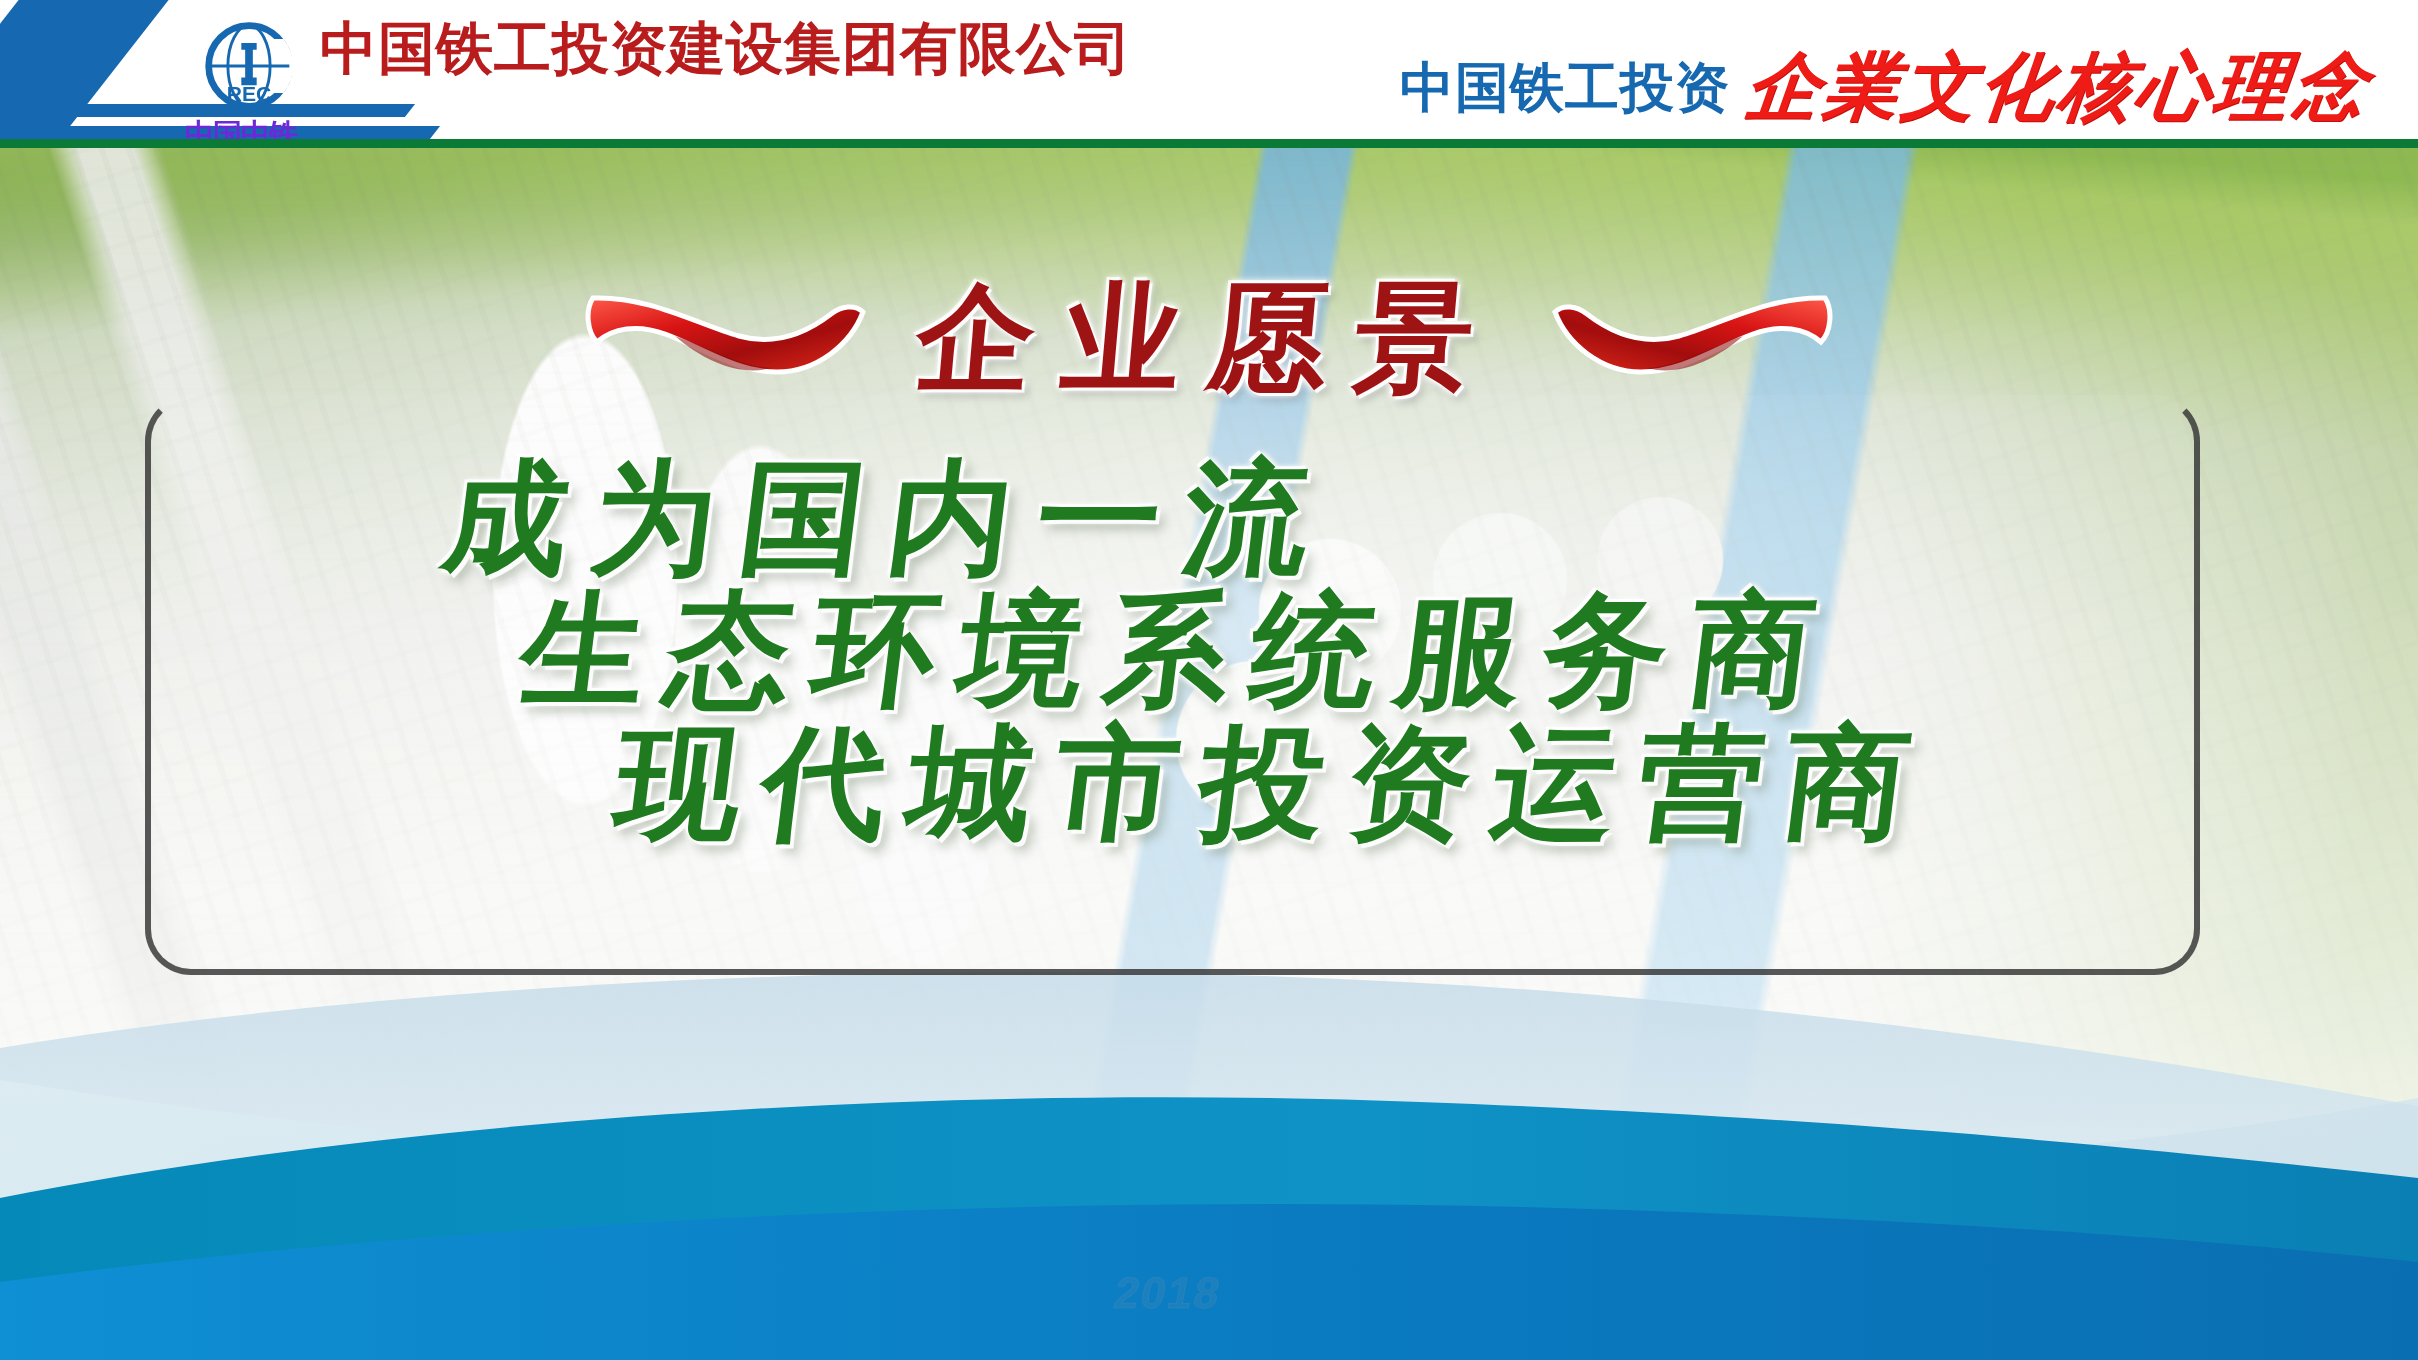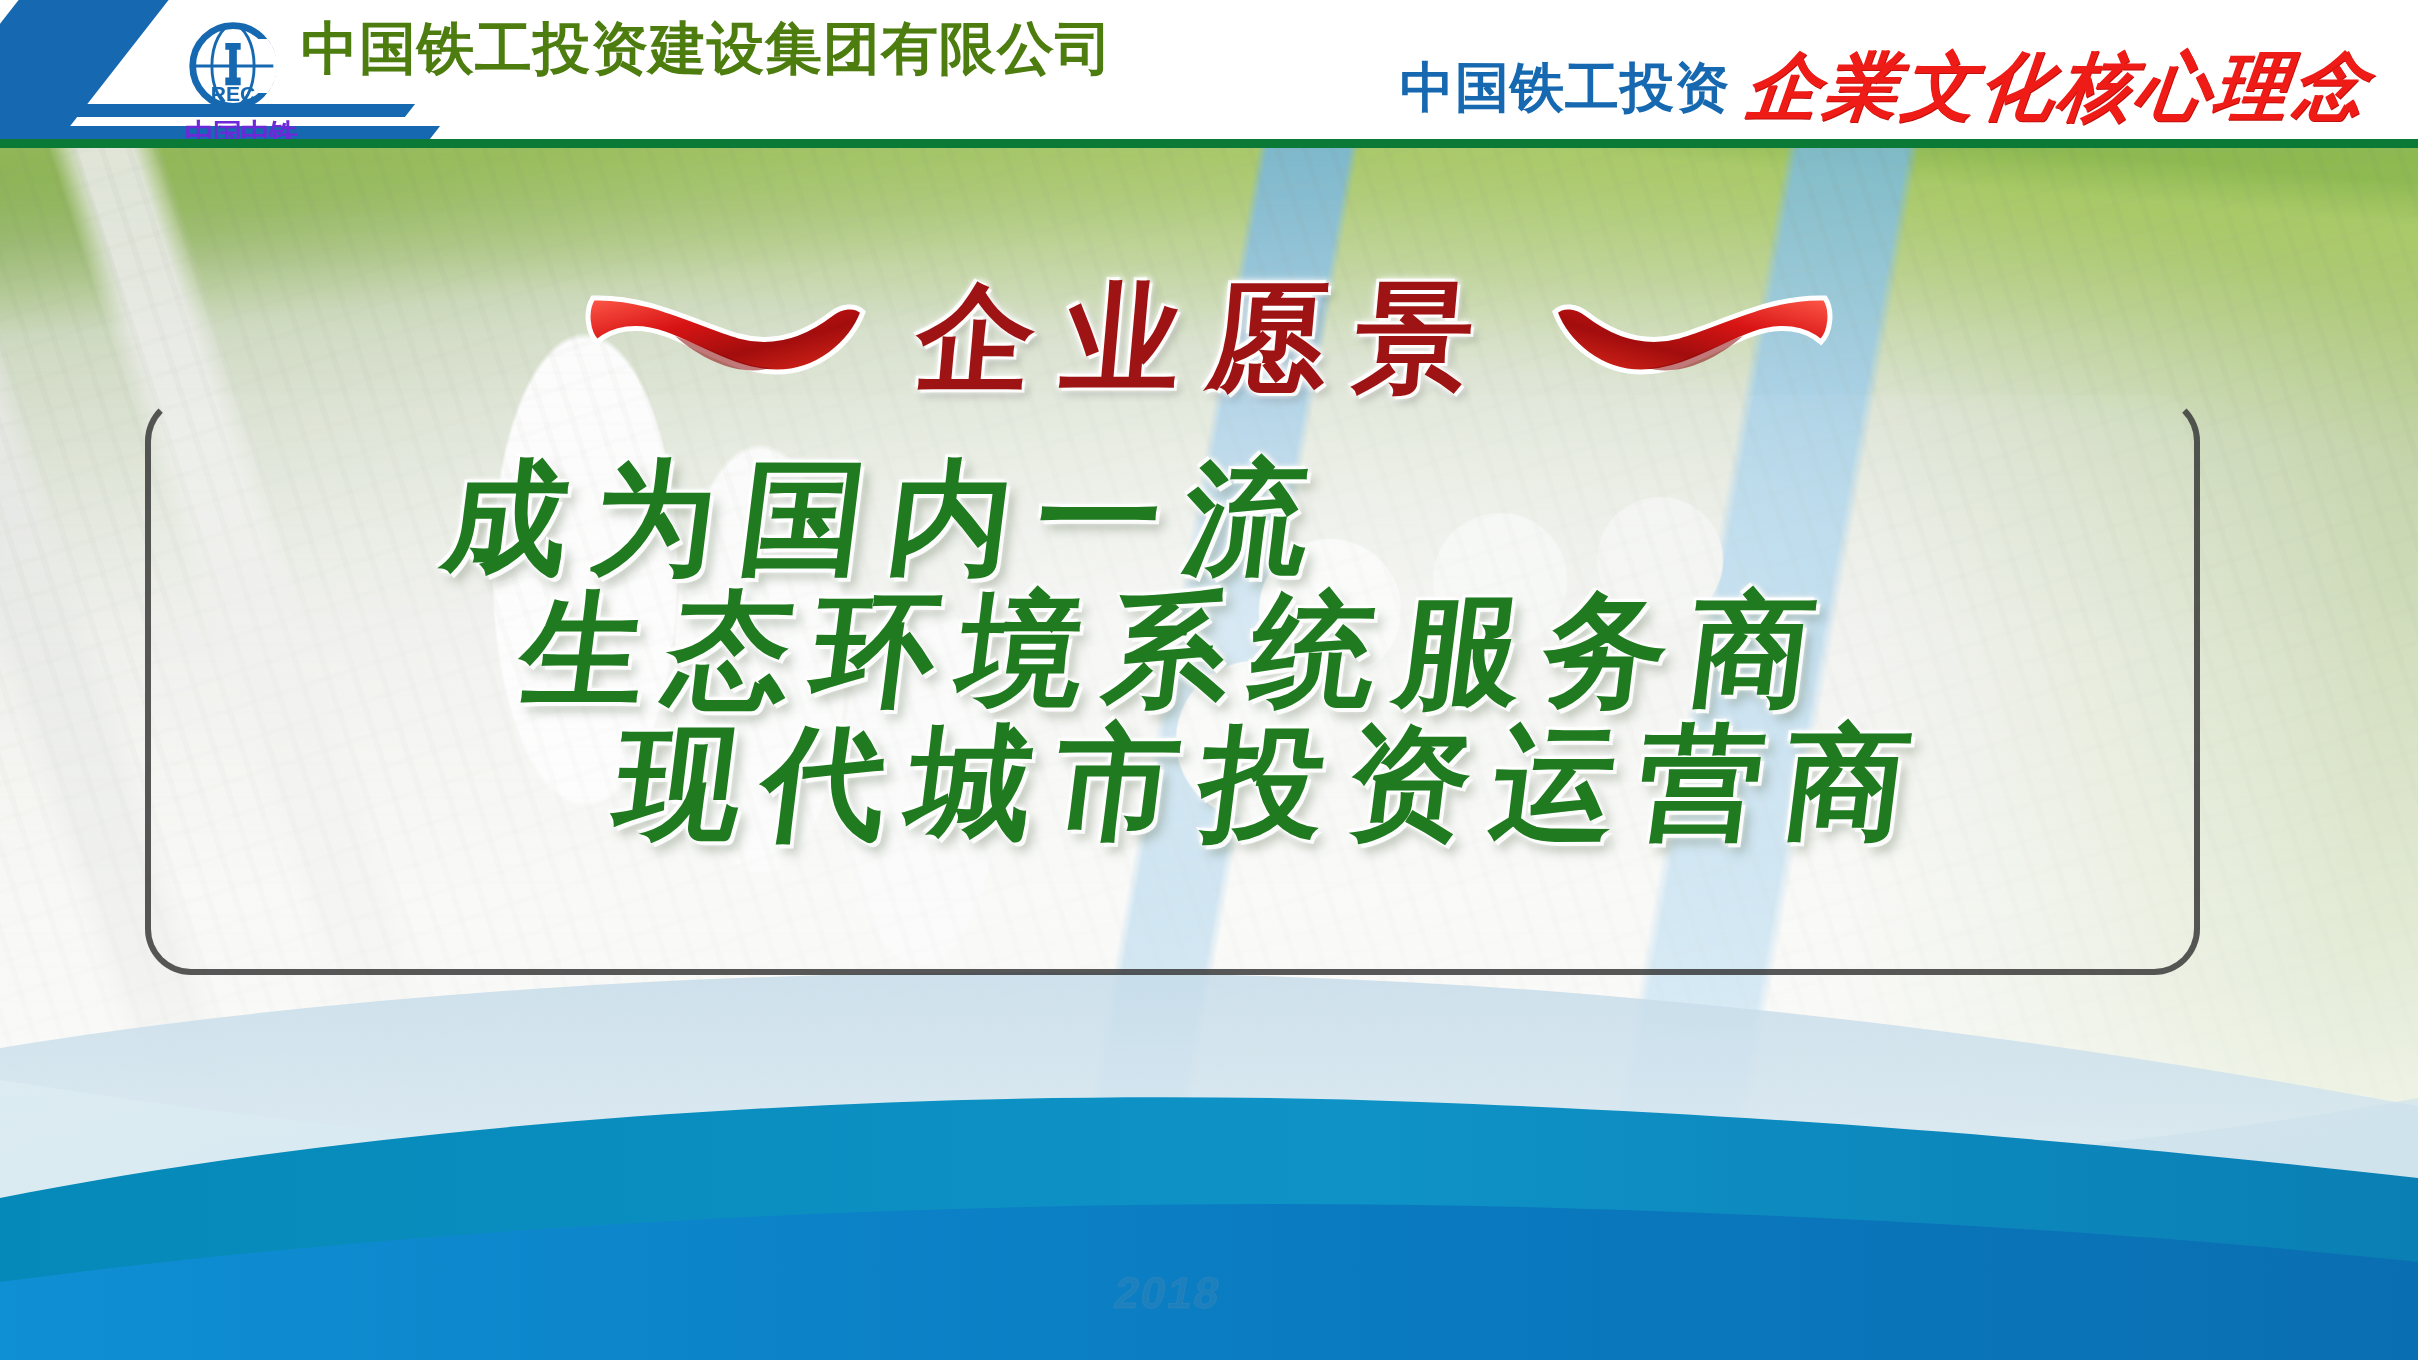--- a/index.html
+++ b/index.html
@@ -37,30 +37,30 @@
     position:absolute;left:-40px;top:-10px;width:150px;height:170px;
     background:#1669b0;transform:skewX(-38deg);
   }
 
   
   #logo-block{
     position:absolute;left:185px;top:18px;
     display:flex;align-items:flex-start;
   }
   #logo-mark-wrap{
-    display:flex;flex-direction:column;align-items:flex-start;
-    width:112px;margin-right:4px;
+    display:flex;flex-direction:column;align-items:flex-end;
+    width:112px;margin-right:23px;
   }
   #logo-cn-small{
     color:#6d28d9;font-weight:bold;font-size:29px;letter-spacing:-1px;
     line-height:1;margin-top:2px;white-space:nowrap;
   }
   #logo-text-wrap{display:flex;flex-direction:column;}
   #company-cn{
-    color:#4d7c0f;font-weight:bold;font-size:57px;line-height:1.08;
+    color:#b91c1c;font-weight:bold;font-size:57px;line-height:1.08;
     letter-spacing:1px;white-space:nowrap;
   }
   #company-en{
     color:#1669b0;font-family:"Liberation Serif","DejaVu Serif",serif;
     font-size:27px;font-weight:normal;letter-spacing:.2px;
     white-space:nowrap;margin-top:2px;
   }
 
   
   #header-right{

